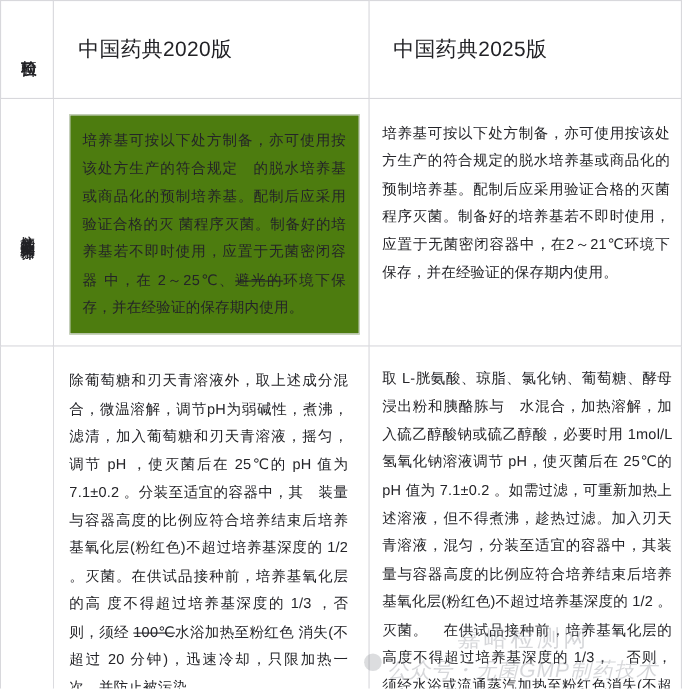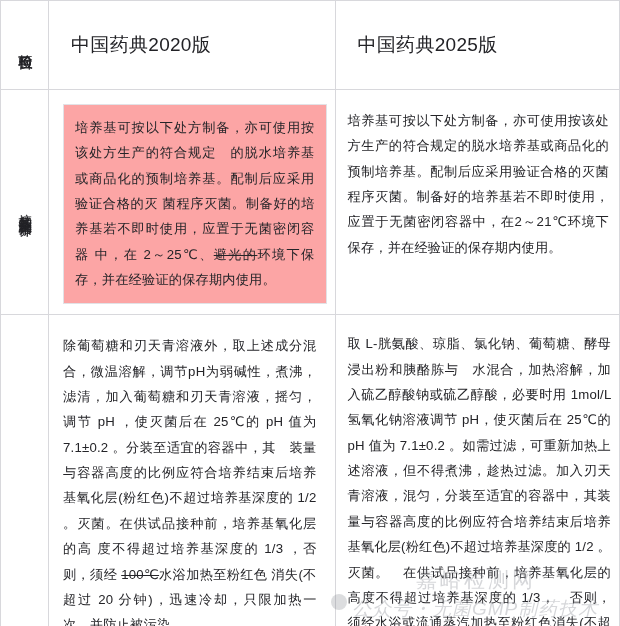--- a/index.html
+++ b/index.html
@@ -67,21 +67,21 @@
     letter-spacing:1px;
     color:#222226;
   }
   .vlabel-wrap{
     display:flex;align-items:center;justify-content:center;
     height:100%;padding-top:6px;
   }
 
   
   .boxed{
-    background:#fca5a5;
+    background:#4d7c0f;
     border:1px solid #e2e2e6;
     margin:14px 8px 10px 14px;
     padding:10px 11px 11px 11px;
   }
   .plain-a{padding:18px 18px 10px 14px;}
   .plain-b{padding:18px 10px 10px 12px;}
   .plain-b2{padding:16px 8px 10px 12px;}
 
   .strike{text-decoration:line-through;text-decoration-thickness:1px;}
 

